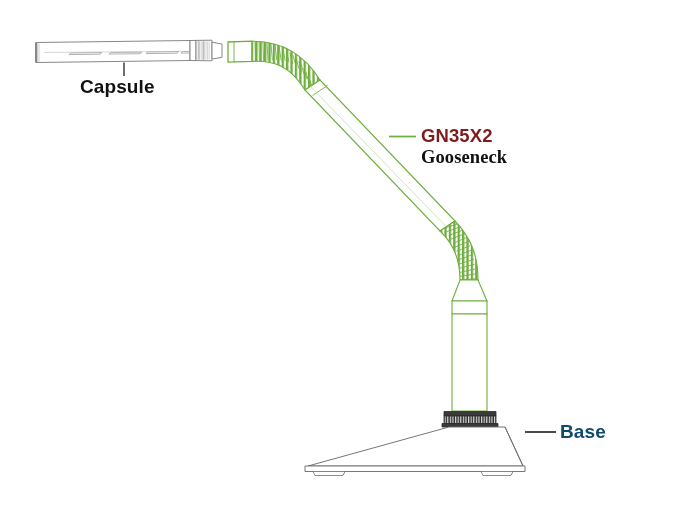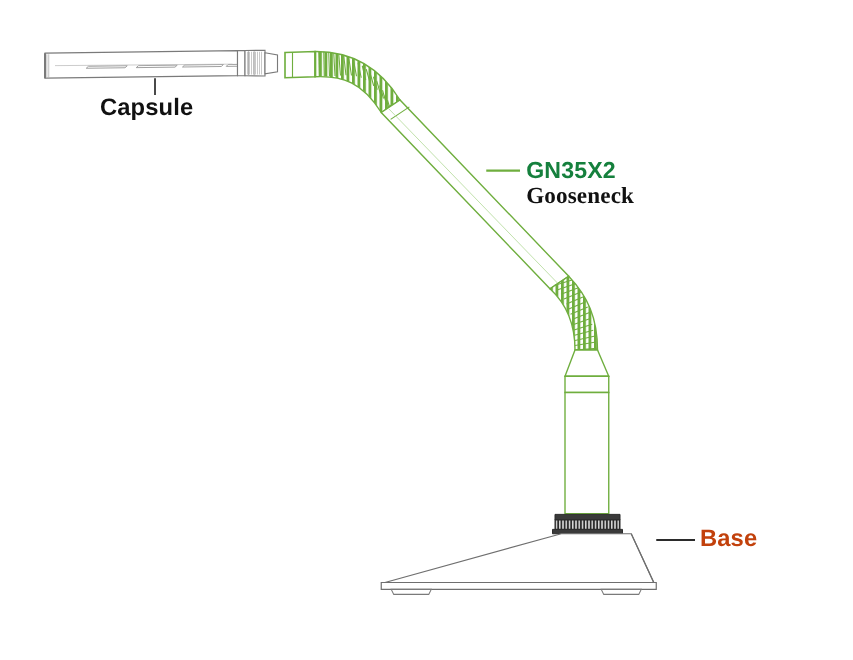--- a/index.html
+++ b/index.html
@@ -41,32 +41,32 @@
     letter-spacing: 0.1px;
   }
   #label-gooseneck {
     left: 421px;
     top: 126px;
     font-size: 18.5px;
     letter-spacing: 0.1px;
   }
   #label-gooseneck .model {
     display: block;
-    color: #15803d;
+    color: #7f1d1d;
   }
   #label-gooseneck .kind {
     display: block;
     color: #111111;
     font-family: Liberation Serif, serif;
   }
   #label-base {
     left: 560px;
     top: 421px;
     font-size: 19px;
-    color: #c2410c;
+    color: #0c4a6e;
     letter-spacing: 0.1px;
   }
 </style>
 </head>
 <body>
 
 <div id="stage">
 
   <svg id="diagram" viewBox="0 0 682 528">
     <defs>

